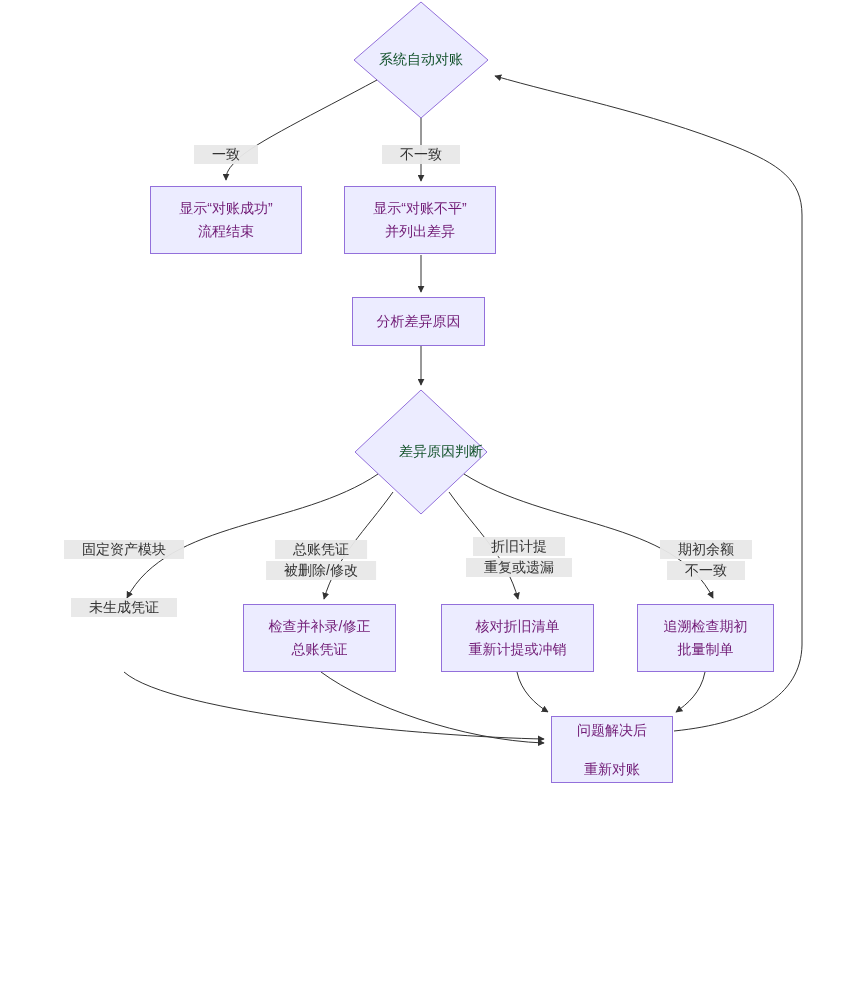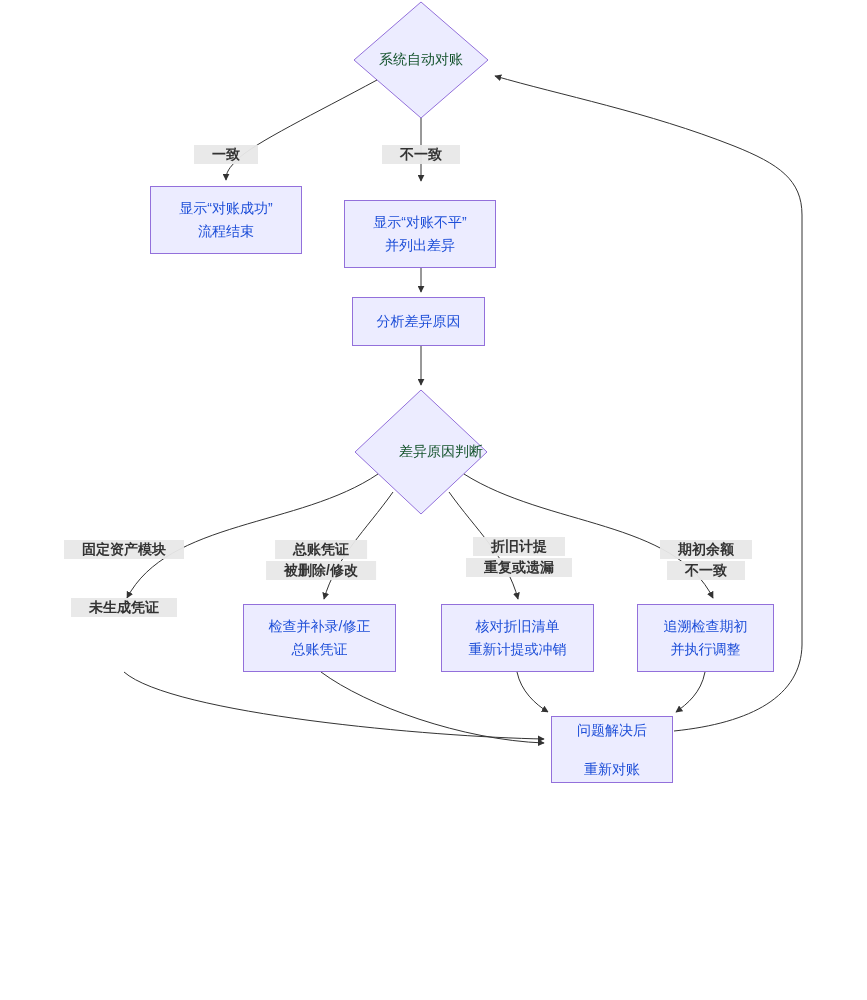--- a/index.html
+++ b/index.html
@@ -32,21 +32,21 @@
   }
   .node {
     position: absolute;
     box-sizing: border-box;
     background: #ECECFF;
     border: 1px solid #9370DB;
     display: flex;
     flex-direction: column;
     align-items: center;
     justify-content: center;
-    color: #1d4ed8;
+    color: #701a75;
     font-size: 14px;
     line-height: 23px;
     text-align: center;
   }
   .node span { display: block; white-space: nowrap; }
   .diamond-label {
     position: absolute;
     display: flex;
     align-items: center;
     justify-content: center;
@@ -65,21 +65,20 @@
     color: #333333;
     font-size: 14px;
     line-height: 17px;
     text-align: center;
   }
   .edge-label span {
     display: inline-block;
     background: rgba(232,232,232,0.95);
     padding: 1px 18px;
     white-space: nowrap;
-    font-weight: bold;
   }
 </style>
 </head>
 <body>
 
 <div class="canvas">
 
   <svg class="edge-layer" width="867" height="1000" viewBox="0 0 867 1000" xmlns="http://www.w3.org/2000/svg">
     <defs>
       <marker id="arrowhead" viewBox="0 0 10 10" refX="9" refY="5" markerWidth="7" markerHeight="7" orient="auto-start-reverse">
@@ -109,38 +108,38 @@
     <span>系统自动对账</span>
   </div>
   <div class="diamond-label" style="left:375px; top:390px; width:132px; height:124px;">
     <span>差异原因判断</span>
   </div>
 
   <div class="node" style="left:150px; top:186px; width:152px; height:68px;">
     <span>显示“对账成功”</span>
     <span>流程结束</span>
   </div>
-  <div class="node" style="left:344px; top:200px; width:152px; height:68px;">
+  <div class="node" style="left:344px; top:186px; width:152px; height:68px;">
     <span>显示“对账不平”</span>
     <span>并列出差异</span>
   </div>
   <div class="node" style="left:352px; top:297px; width:133px; height:49px;">
     <span>分析差异原因</span>
   </div>
   <div class="node" style="left:243px; top:604px; width:153px; height:68px;">
     <span>检查并补录/修正</span>
     <span>总账凭证</span>
   </div>
   <div class="node" style="left:441px; top:604px; width:153px; height:68px;">
     <span>核对折旧清单</span>
     <span>重新计提或冲销</span>
   </div>
   <div class="node" style="left:637px; top:604px; width:137px; height:68px;">
     <span>追溯检查期初</span>
-    <span>并执行调整</span>
+    <span>批量制单</span>
   </div>
   <div class="node" style="left:551px; top:716px; width:122px; height:67px;gap:16px;">
     <span>问题解决后</span>
     <span>重新对账</span>
   </div>
 
   <div class="edge-label" style="left:226px; top:145px;">
     <span>一致</span>
   </div>
   <div class="edge-label" style="left:421px; top:145px;">

